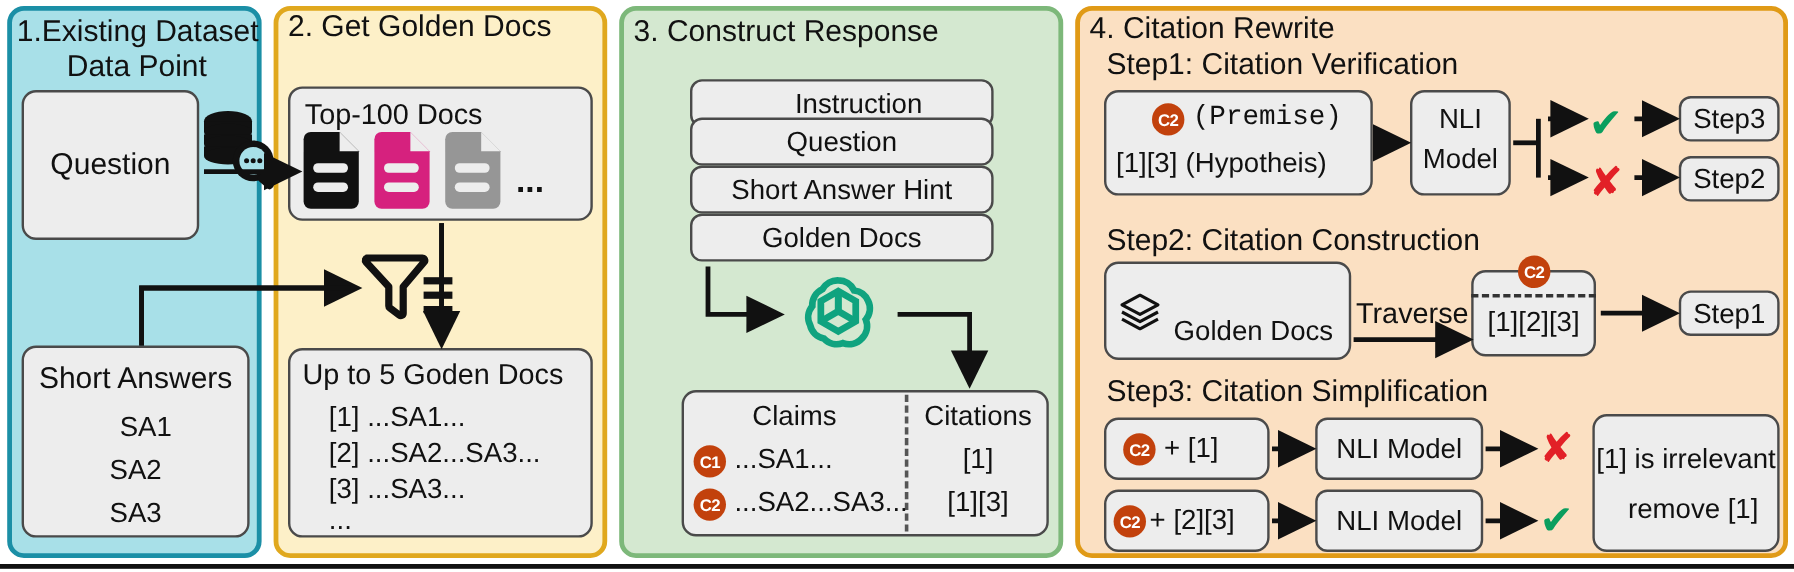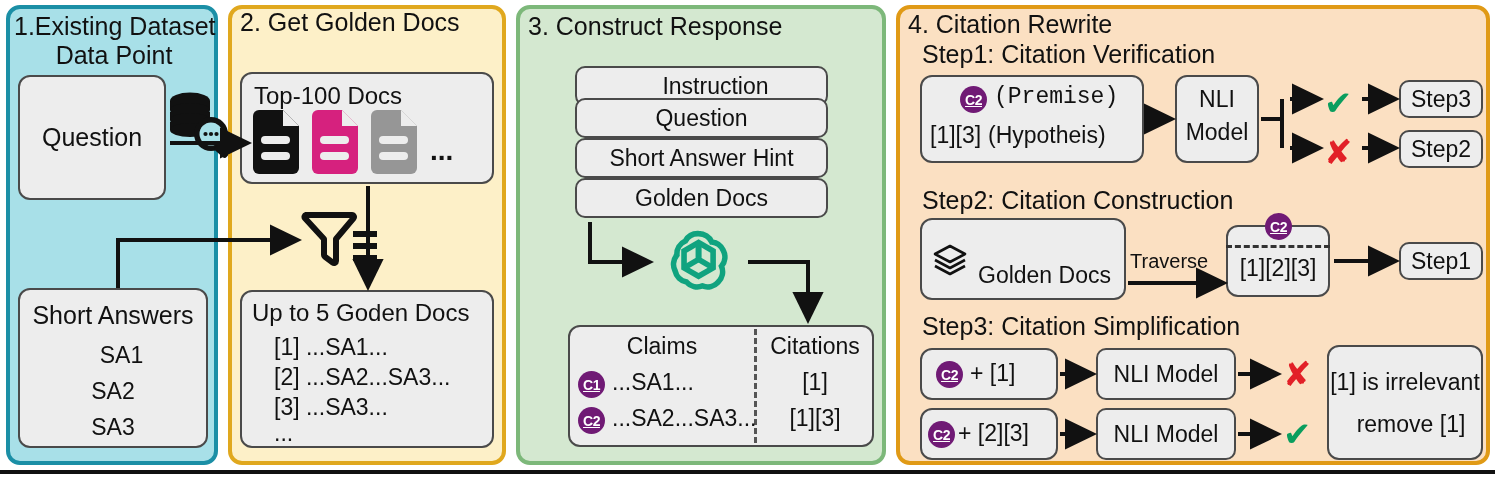--- a/index.html
+++ b/index.html
@@ -8,28 +8,28 @@
 
   .panel{position:absolute;border-radius:14px;box-sizing:border-box;}
   .panel-title{position:absolute;font-size:25px;line-height:29px;color:#111;white-space:pre;}
 
   .box{position:absolute;box-sizing:border-box;background:#ededed;border:2.5px solid #4a4a4a;
        border-radius:12px;display:flex;align-items:center;justify-content:center;
        font-size:23px;color:#111;text-align:center;}
   .box.sq{border-radius:10px;}
   .txt{position:absolute;font-size:23px;line-height:27px;color:#111;white-space:pre;}
   .txt.c{text-align:center;}
-  .small{font-size:20px;}
+  .small{font-size:24px;}
 
   svg.ov{position:absolute;left:0;top:0;width:1495px;height:477px;overflow:visible;pointer-events:none;}
 
   .cbadge{display:inline-flex;align-items:center;justify-content:center;
-          width:27px;height:27px;border-radius:50%;background:#701a75;color:#fff;
+          width:27px;height:27px;border-radius:50%;background:#c2410c;color:#fff;
           font-size:14px;font-weight:bold;letter-spacing:-0.5px;
-          font-family:"Liberation Sans",sans-serif;vertical-align:middle;text-decoration:underline;}
+          font-family:"Liberation Sans",sans-serif;vertical-align:middle;}
   .cbadge.abs{position:absolute;}
   .dashv{position:absolute;border-left:3px dashed #555;}
   .dashh{position:absolute;border-top:3px dashed #333;}
 
   .ck{position:absolute;font-size:34px;font-weight:bold;line-height:1;}
   .ck.ok{color:#0a9e5e;}
   .ck.no{color:#e22027;}
 
   .bottomline{position:absolute;left:0;top:470px;width:1495px;height:4px;background:#111;}
 </style>

